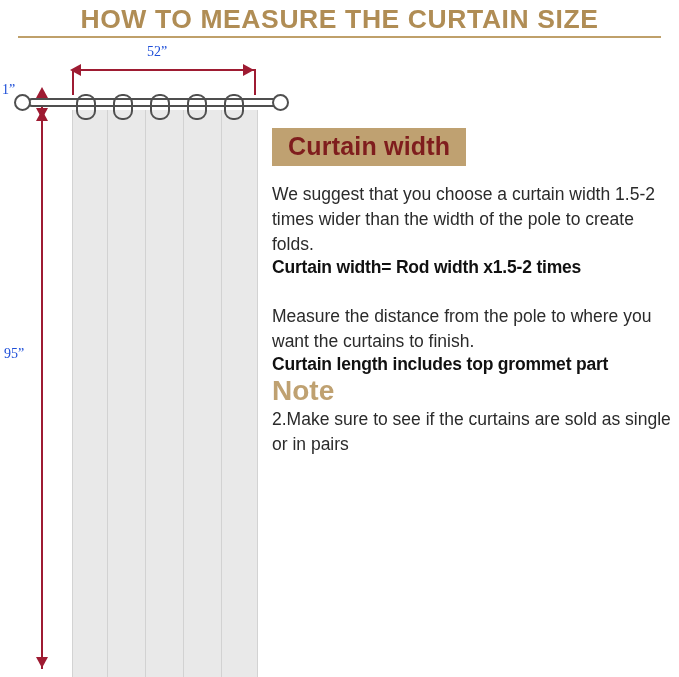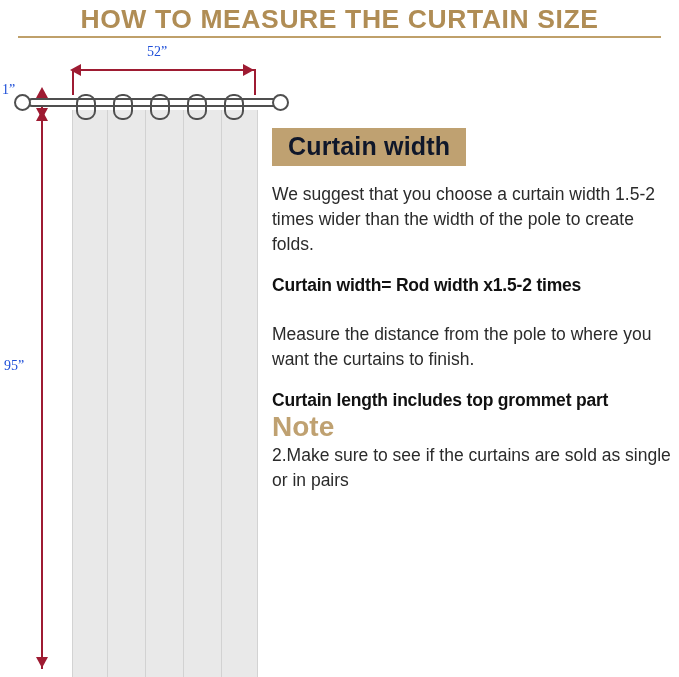--- a/index.html
+++ b/index.html
@@ -162,39 +162,39 @@
   
   .content {
     position: absolute;
     left: 272px;
     top: 128px;
     width: 400px;
   }
   .badge {
     display: inline-block;
     background: #bfa171;
-    color: #0f172a;
+    color: #7f1d1d;
     font-size: 25px;
     font-weight: bold;
     padding: 5px 16px 7px 16px;
     line-height: 1.05;
     letter-spacing: 0.2px;
   }
   .para {
     font-size: 17.5px;
     line-height: 25px;
     color: #2b2b2b;
     margin-top: 16px;
     font-family: "Liberation Sans", sans-serif;
   }
   .bold-line {
     font-size: 17.5px;
     font-weight: bold;
     color: #111;
-    margin-top: 18px;
+    margin-top: 0;
     white-space: nowrap;
     letter-spacing: -0.2px;
   }
   .note-head {
     color: #bfa171;
     font-size: 28px;
     font-weight: bold;
   }
   .note-line {
     font-size: 17.5px;
@@ -221,21 +221,21 @@
     <div class="dim-label" style="left:147px; top:4px;">52”</div>
 
     <div class="dim-label" style="left:2px; top:42px;">1”</div>
     <div class="dim-line-v" style="left:41px; top:50px; height:26px;"></div>
     <div class="arrow arrow-up" style="left:36px; top:47px;"></div>
     <div class="arrow arrow-down" style="left:36px; top:68px;"></div>
 
     <div class="dim-line-v" style="left:41px; top:74px; height:555px;"></div>
     <div class="arrow arrow-up" style="left:36px; top:70px;"></div>
     <div class="arrow arrow-down" style="left:36px; top:617px;"></div>
-    <div class="dim-label" style="left:4px; top:318px;">95”</div>
+    <div class="dim-label" style="left:4px; top:306px;">95”</div>
 
     <div class="curtain">
       <div class="fold" style="left:34px;"></div>
       <div class="fold" style="left:72px;"></div>
       <div class="fold" style="left:110px;"></div>
       <div class="fold" style="left:148px;"></div>
     </div>
 
     <div class="rod-bar"></div>
     <div class="rod-knob left"></div>

